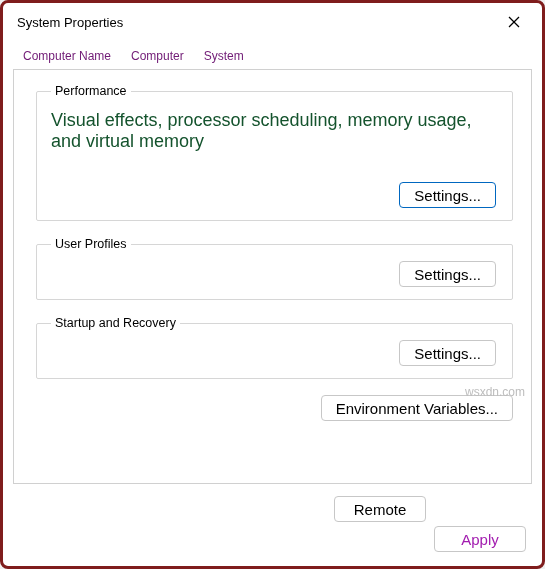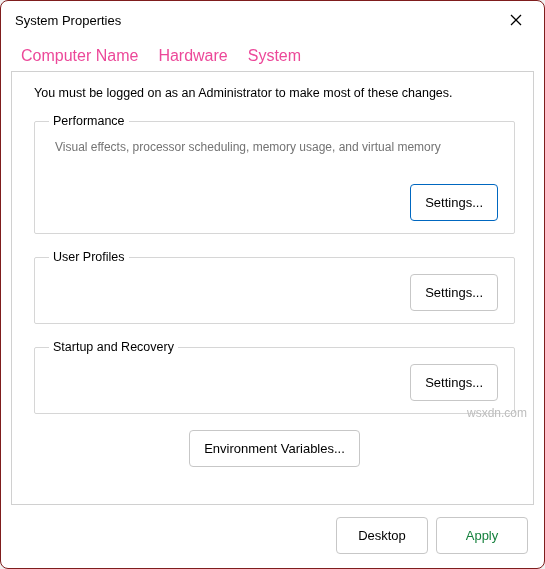--- a/index.html
+++ b/index.html
@@ -11,21 +11,21 @@
       padding: 0;
       background: #f0f0f0;
       width: 545px;
       height: 569px;
       overflow: hidden;
     }
     .window {
       background: #ffffff;
       width: 545px;
       height: 569px;
-      border: 1px solid #7f1d1d;
+      border: 3px solid #7f1d1d;
       border-radius: 8px;
       display: flex;
       flex-direction: column;
       position: relative;
     }
     .titlebar {
       display: flex;
       align-items: center;
       justify-content: space-between;
       padding: 8px 14px 4px 14px;
@@ -50,25 +50,25 @@
     .close-btn svg { width: 12px; height: 12px; }
     .tabs-wrap {
       padding: 4px 10px 0 10px;
     }
     .tabs {
       display: flex;
       border-bottom: 1px solid #d0d0d0;
       position: relative;
     }
     .tab {
-      font-size: 16px;
+      font-size: 12px;
       padding: 6px 9px 7px 9px;
       border: 1px solid transparent;
       border-bottom: none;
-      color: #ec4899;
+      color: #701a75;
       cursor: pointer;
       position: relative;
       top: 1px;
       background: transparent;
     }
     .tab.active {
       border: 1px solid #d0d0d0;
       border-bottom: 1px solid #ffffff;
       border-radius: 3px 3px 0 0;
       background: #ffffff;
@@ -94,49 +94,50 @@
       padding: 10px 16px 12px 12px;
       position: relative;
     }
     fieldset.group legend {
       font-size: 12.5px;
       padding: 0 4px;
       margin-left: 2px;
       color: #000;
     }
     .group-desc {
-      font-size: 12px;
-      color: #737373;
-      margin: 2px 0 30px 8px;
+      font-size: 18px;
+      color: #14532d;
+      margin: 2px 0 30px 2px;
     }
     .btn-row {
       display: flex;
       justify-content: flex-end;
     }
     button.win-btn {
       min-width: 86px;
-      height: 37px;
+      height: 26px;
       padding: 0 14px;
-      font-size: 13px;
+      font-size: 15px;
       background: #ffffff;
       border: 1px solid #c7c7c7;
       border-radius: 4px;
       cursor: pointer;
       color: #000;
     }
     button.win-btn:disabled {
-      color: #15803d;
+      color: #a21caf;
       cursor: default;
+      margin-top: 30px;
     }
     button.win-btn.accent {
       border: 1.5px solid #0067c0;
     }
     .env-row {
       display: flex;
-      justify-content: center;
+      justify-content: flex-end;
     }
     .footer {
       display: flex;
       justify-content: flex-end;
       gap: 8px;
       padding: 12px 16px 14px 10px;
     }
     .footer button.win-btn {
       min-width: 92px;
     }
@@ -162,27 +163,26 @@
             <line x1="1" y1="1" x2="11" y2="11" stroke="#000" stroke-width="1.2"></line>
             <line x1="11" y1="1" x2="1" y2="11" stroke="#000" stroke-width="1.2"></line>
           </svg>
       </span>
     </button>
   </div>
 
   <div class="tabs-wrap">
     <div class="tabs">
       <div class="tab">Computer Name</div>
-      <div class="tab">Hardware</div>
+      <div class="tab">Computer</div>
       <div class="tab">System</div>
     </div>
   </div>
 
   <div class="tab-panel">
-    <div class="intro">You must be logged on as an Administrator to make most of these changes.</div>
 
     <fieldset class="group">
       <legend>Performance</legend>
       <div class="group-desc">Visual effects, processor scheduling, memory usage, and virtual memory</div>
       <div class="btn-row">
         <button class="win-btn accent">Settings...</button>
       </div>
     </fieldset>
 
     <fieldset class="group">
@@ -200,17 +200,17 @@
     </fieldset>
 
     <div class="env-row">
       <button class="win-btn" style="min-width:170px">Environment Variables...</button>
     </div>
 
     <div class="watermark">wsxdn.com</div>
   </div>
 
   <div class="footer">
-    <button class="win-btn">Desktop</button>
+    <button class="win-btn">Remote</button>
     <button class="win-btn" disabled="">Apply</button>
   </div>
 
 </div>
 
 </body></html>

